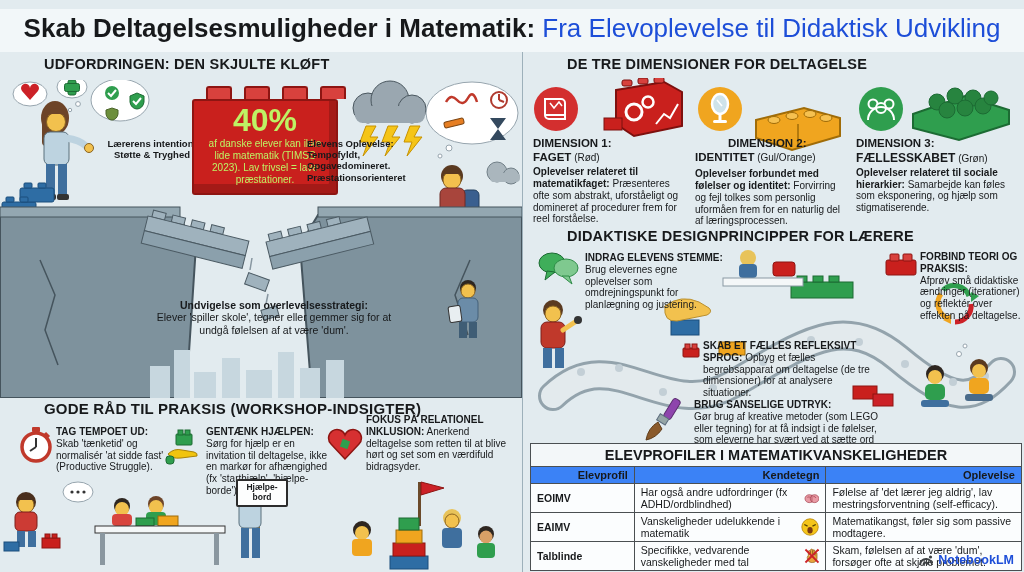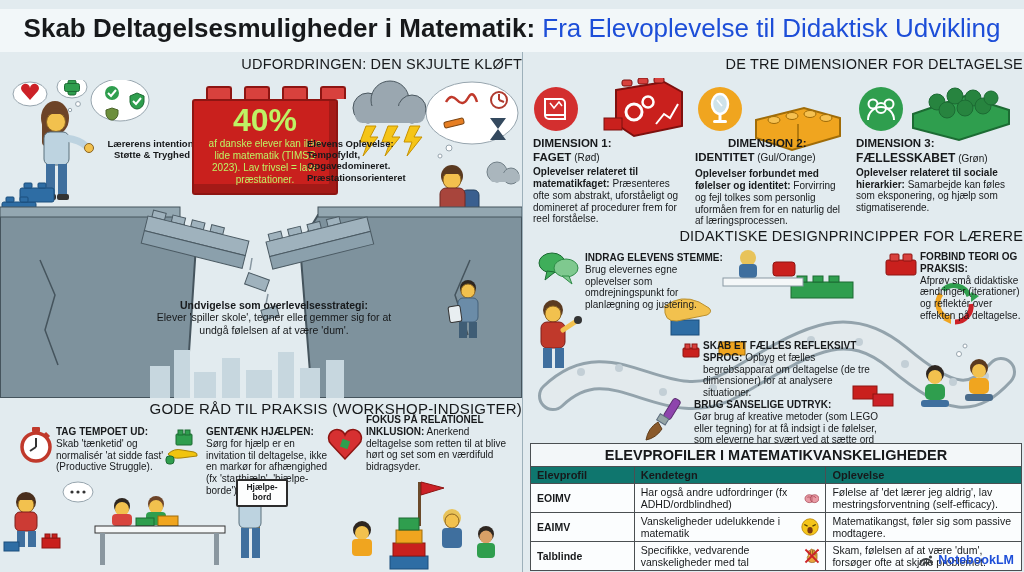--- a/index.html
+++ b/index.html
@@ -3,40 +3,40 @@
 <meta charset="utf-8">
 <style>
   html,body{margin:0;padding:0;background:#b9c6cd;}
   .canvas{position:relative;width:1024px;height:572px;background:#e2ebef;
     font-family:"Liberation Sans",sans-serif;color:#17191b;overflow:hidden;}
   .art{position:absolute;z-index:1;}
   .ico{position:absolute;z-index:2;}
   .t{position:absolute;z-index:3;font-size:10px;line-height:1.18;}
   .b{font-weight:bold;}
   .c{text-align:center;}
-  .hdr{position:absolute;z-index:3;font-weight:normal;font-size:14.5px;text-align:right;letter-spacing:.2px;}
+  .hdr{position:absolute;z-index:3;font-weight:bold;font-size:14.5px;text-align:left;letter-spacing:.2px;margin-left:44px;}
   .title{position:absolute;top:9px;left:0;width:1024px;text-align:center;font-size:26px;z-index:4;background:#f2f7f9;padding:4px 0 8px;}
   .title .tb{font-weight:bold;}
   .title .tr{font-weight:normal;color:#1d4ed8;}
   .vdiv{position:absolute;left:522px;top:50px;bottom:0;width:1px;background:#9db0ba;z-index:2;}
   .hline{position:absolute;left:0;top:49px;width:1024px;height:1px;background:#c3d3da;z-index:2;}
   
   .brick40{position:absolute;left:192px;top:86px;z-index:3;}
   .studrow{display:flex;gap:12px;padding:0 14px;}
   .stud{width:22px;height:11px;background:#d8413d;border:2px solid #8e1512;border-bottom:none;border-radius:3px 3px 0 0;}
   .brickbody{width:142px;height:92px;background:#c9201d;border:2px solid #8e1512;border-radius:3px;color:#bef264;text-align:center;box-shadow:inset -7px -9px 0 rgba(0,0,0,.18);}
   .pct{font-size:32px;font-weight:bold;line-height:1.05;margin-top:3px;}
   .stat{font-size:10px;font-weight:normal;line-height:1.22;padding:0 12px;}
   .sign{position:absolute;left:236px;top:479px;width:46px;z-index:3;background:#fdfefe;border:2px solid #2c2c2c;border-radius:2px;
     font-size:8.5px;font-weight:bold;text-align:center;line-height:1.15;padding:2px 1px;}
   
   .elev{position:absolute;left:530px;top:443px;width:492px;z-index:3;border-collapse:collapse;background:#fbfdfe;font-size:10.5px;}
   .elev td,.elev th{border:1.5px solid #4a4f52;padding:2px 6px;text-align:left;vertical-align:middle;}
   .elev .tt{font-size:14.5px;font-weight:bold;text-align:center;padding:3px 2px;background:#f3f7f9;}
-  .elev th{font-size:11px;background:#0f766e;}
+  .elev th{font-size:11px;background:#3b82f6;text-align:right;}
   .trait{display:flex;align-items:center;justify-content:space-between;gap:4px;}
   .badge{position:absolute;right:10px;bottom:5px;z-index:4;display:flex;align-items:center;gap:4px;
     font-size:12.5px;font-weight:bold;color:#1d4ed8;}
 </style>
 </head>
 <body>
 
 <div class="canvas">
 
   <div class="title">

